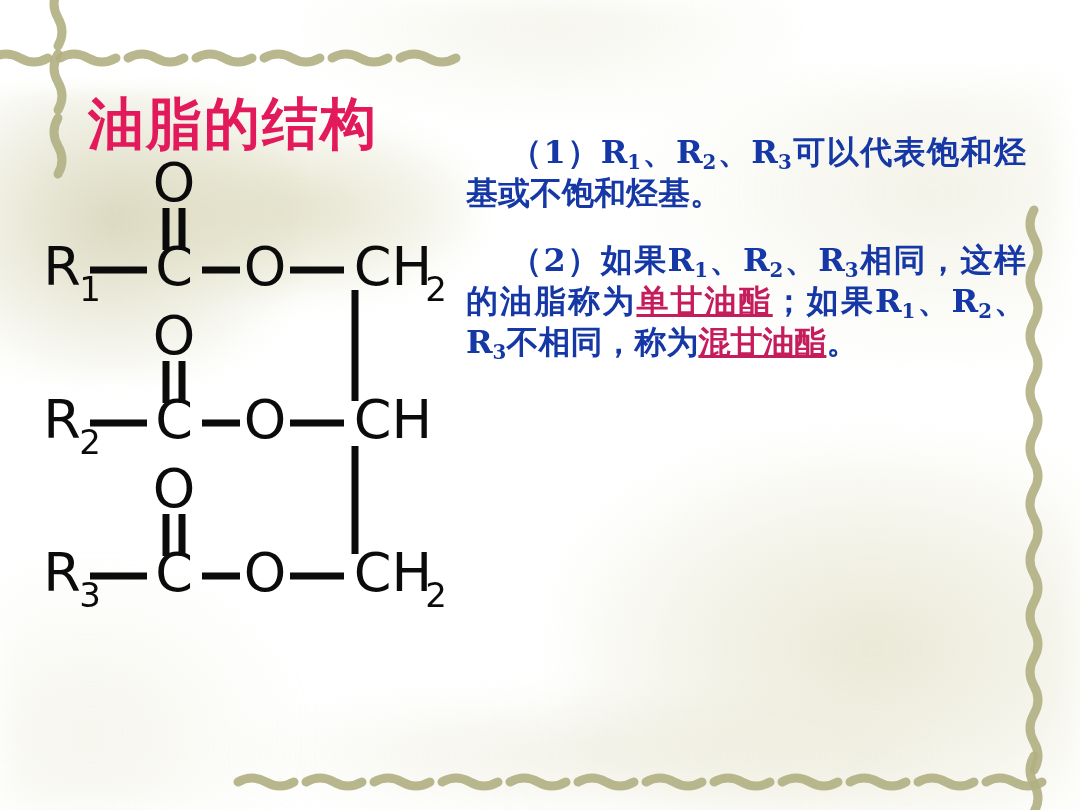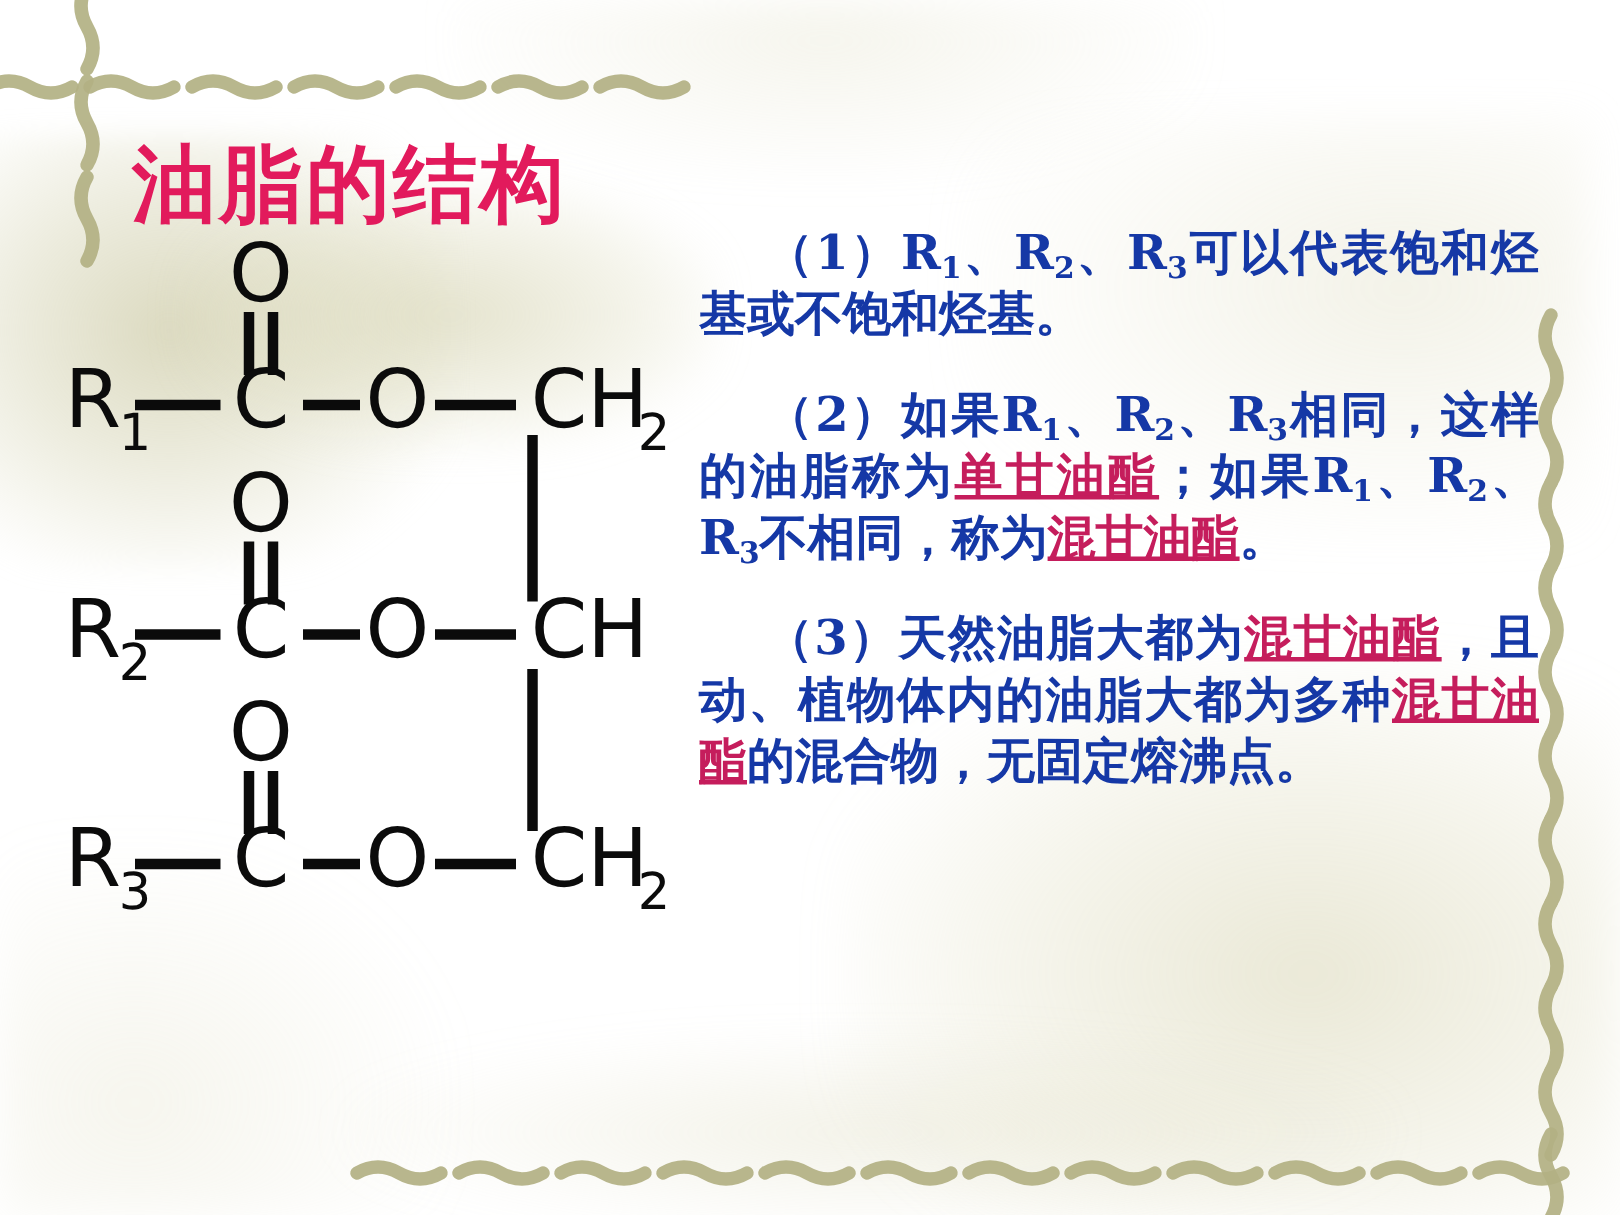--- a/index.html
+++ b/index.html
@@ -112,21 +112,21 @@
     top: 158px;
     width: 440px;
     height: 470px;
   }
   #structure svg { display: block; }
 
   
   #body-col {
     position: absolute;
     left: 466px;
-    top: 148px;
+    top: 132px;
     width: 560px;
   }
   .para {
     font-family: "DejaVu Serif", "Liberation Serif", serif;
     font-weight: 700;
     font-size: 32px;
     line-height: 1.28;
     color: #1538A6;
     margin: 0 0 16px 0;
     text-align: justify;
@@ -267,16 +267,15 @@
         <text x="243" y="418">O</text>
         <text x="371" y="418">CH</text>
         <text x="414" y="439" font-size="34">2</text>
       </g>
     </svg>
   </div>
 
   <div id="body-col">
     <p class="para" style="text-indent: 44px; color: rgb(21, 56, 166);"><span>（1）</span><span>R</span><sub>1</sub><span>、</span><span>R</span><sub>2</sub><span>、</span><span>R</span><sub>3</sub><span>可以代表饱和烃基或不饱和烃基。</span></p>
     <p class="para" style="text-indent: 44px; margin-top: 26px; color: rgb(21, 56, 166);"><span>（2）</span><span>如果</span><span>R</span><sub>1</sub><span>、</span><span>R</span><sub>2</sub><span>、</span><span>R</span><sub>3</sub><span>相同，这样的油脂称为</span><span class="hl" style="color: rgb(197, 29, 92);">单甘油酯</span><span>；如果</span><span>R</span><sub>1</sub><span>、</span><span>R</span><sub>2</sub><span>、</span><span>R</span><sub>3</sub><span>不相同，称为</span><span class="hl" style="color: rgb(197, 29, 92);">混甘油酯</span><span>。</span></p>
-    <p class="para" style="text-indent: 44px; margin-top: 26px; color: rgb(21, 56, 166);"><span>（3）</span><span>天然油脂大都为</span><span class="hl" style="color: rgb(197, 29, 92);">混甘油酯</span><span>，且动、植物体内的油脂大都为多种</span><span class="hl" style="color: rgb(197, 29, 92);">混甘油酯</span><span>的混合物，无固定熔沸点。</span></p>
   </div>
 
 </div>
 
 </body></html>

